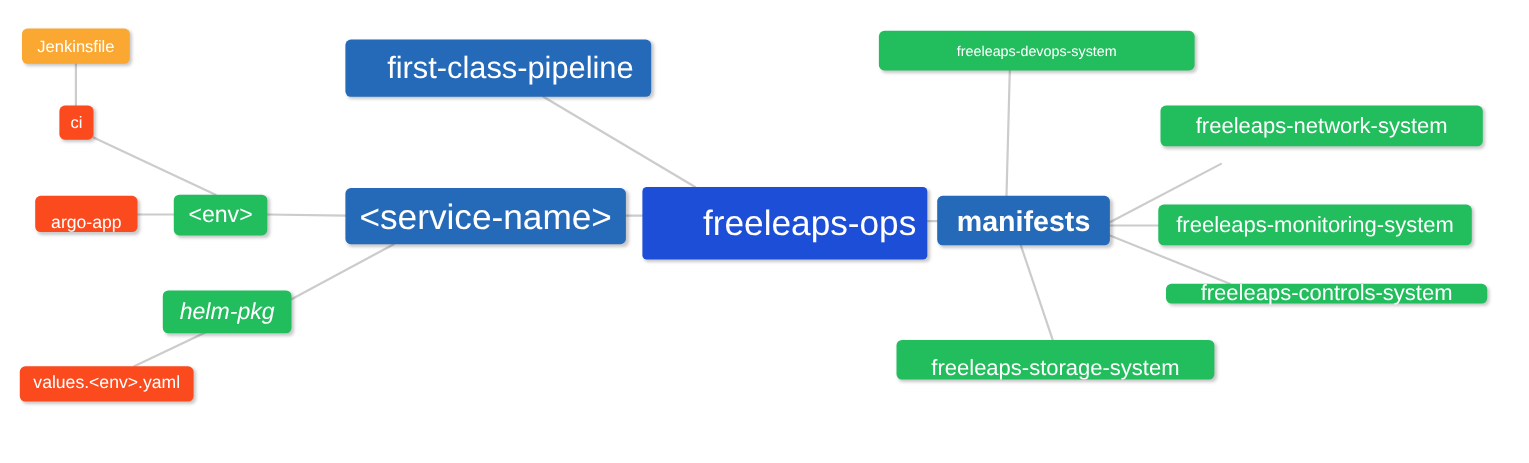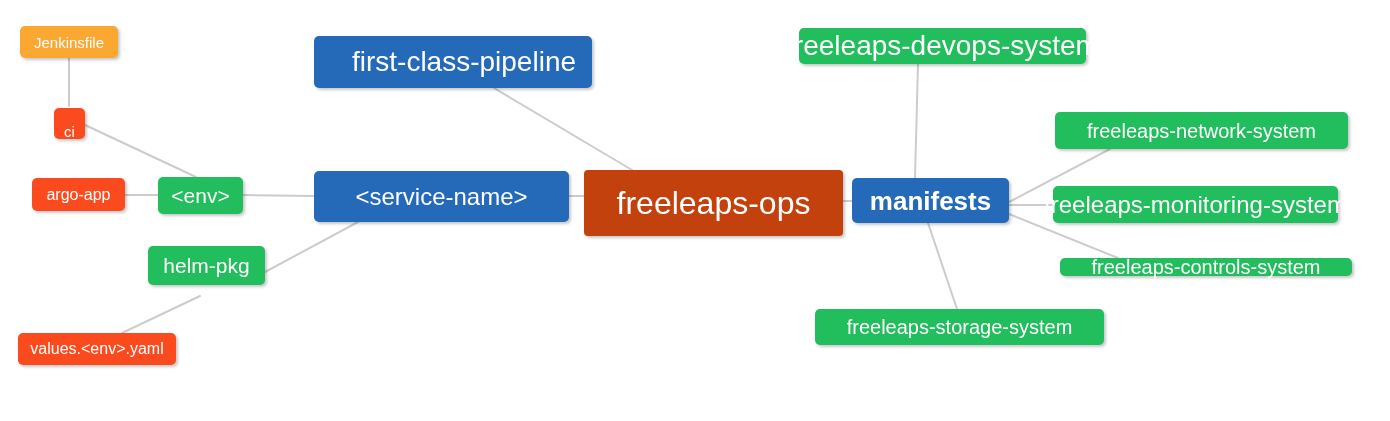--- a/index.html
+++ b/index.html
@@ -34,22 +34,23 @@
     justify-content: center;
     border-radius: 5px;
     color: #ffffff;
     white-space: nowrap;
     text-align: center;
     box-shadow: 2px 2px 3px rgba(0,0,0,0.22);
     line-height: 1;
     padding: 0 10px;
   }
   .node.root {
-    background: #c2410c;
+    background: #1d4ed8;
     border-radius: 4px;
+    justify-content: flex-end;
   }
   .node.blue   { background: #2569b9; }
   .node.green  { background: #22bd5d; }
   .node.orange { background: #faa831; }
   .node.red    { background: #fa4a1e; }
 </style>
 </head>
 <body>
 
 <div id="mindmap">
@@ -66,56 +67,56 @@
       <line x1="915" y1="178" x2="918" y2="64" stroke="#cccccc" stroke-width="2" stroke-linecap="round"></line>
       <line x1="1009" y1="202" x2="1110" y2="149" stroke="#cccccc" stroke-width="2" stroke-linecap="round"></line>
       <line x1="1009" y1="205" x2="1053" y2="205" stroke="#cccccc" stroke-width="2" stroke-linecap="round"></line>
       <line x1="1009" y1="214" x2="1118" y2="258" stroke="#cccccc" stroke-width="2" stroke-linecap="round"></line>
       <line x1="928" y1="223" x2="957" y2="309" stroke="#cccccc" stroke-width="2" stroke-linecap="round"></line>
     </svg>
   <div id="node-layer">
       <div class="node orange" style="left: 20px; top: 26px; width: 98px; height: 32px; font-size: 15px;">
         <span>Jenkinsfile</span>
       </div>
-      <div class="node red" style="left: 54px; top: 108px; width: 31px; height: 31px; font-size: 15px; align-items: flex-end;">
+      <div class="node red" style="left: 54px; top: 96px; width: 31px; height: 31px; font-size: 15px;">
         <span>ci</span>
       </div>
-      <div class="node red" style="left: 32px; top: 178px; width: 93px; height: 33px; font-size: 16px;">
+      <div class="node red" style="left: 32px; top: 178px; width: 93px; height: 33px; font-size: 16px; align-items: flex-end;">
         <span>argo-app</span>
       </div>
       <div class="node green" style="left: 158px; top: 177px; width: 85px; height: 37px; font-size: 21px;">
         <span>&lt;env&gt;</span>
       </div>
-      <div class="node green" style="left: 148px; top: 246px; width: 117px; height: 39px; font-size: 21px;">
+      <div class="node green" style="left: 148px; top: 264px; width: 117px; height: 39px; font-size: 21px; font-style: italic;">
         <span>helm-pkg</span>
       </div>
       <div class="node red" style="left: 18px; top: 333px; width: 158px; height: 32px; font-size: 16px;">
         <span>values.&lt;env&gt;.yaml</span>
       </div>
       <div class="node blue" style="left: 314px; top: 36px; width: 278px; height: 52px; font-size: 28px; padding-left: 32px;">
         <span>first-class-pipeline</span>
       </div>
-      <div class="node blue" style="left: 314px; top: 171px; width: 255px; height: 51px; font-size: 24px;">
+      <div class="node blue" style="left: 314px; top: 171px; width: 255px; height: 51px; font-size: 32px;">
         <span>&lt;service-name&gt;</span>
       </div>
       <div class="node root" style="left: 584px; top: 170px; width: 259px; height: 66px; font-size: 32px;">
         <span>freeleaps-ops</span>
       </div>
       <div class="node blue" style="left: 852px; top: 178px; width: 157px; height: 45px; font-size: 26px; font-weight: bold;">
         <span>manifests</span>
       </div>
-      <div class="node green" style="left: 799px; top: 28px; width: 287px; height: 36px; font-size: 28px;">
+      <div class="node green" style="left: 799px; top: 28px; width: 287px; height: 36px; font-size: 13px;">
         <span>freeleaps-devops-system</span>
       </div>
-      <div class="node green" style="left: 1055px; top: 112px; width: 293px; height: 37px; font-size: 20px;">
+      <div class="node green" style="left: 1055px; top: 96px; width: 293px; height: 37px; font-size: 20px;">
         <span>freeleaps-network-system</span>
       </div>
-      <div class="node green" style="left: 1053px; top: 186px; width: 285px; height: 37px; font-size: 24px;">
+      <div class="node green" style="left: 1053px; top: 186px; width: 285px; height: 37px; font-size: 20px;">
         <span>freeleaps-monitoring-system</span>
       </div>
       <div class="node green" style="left: 1060px; top: 258px; width: 292px; height: 18px; font-size: 20px;">
         <span>freeleaps-controls-system</span>
       </div>
-      <div class="node green" style="left: 815px; top: 309px; width: 289px; height: 36px; font-size: 20px;">
+      <div class="node green" style="left: 815px; top: 309px; width: 289px; height: 36px; font-size: 20px; align-items: flex-end;">
         <span>freeleaps-storage-system</span>
       </div>
     </div>
 </div>
 
 </body></html>

